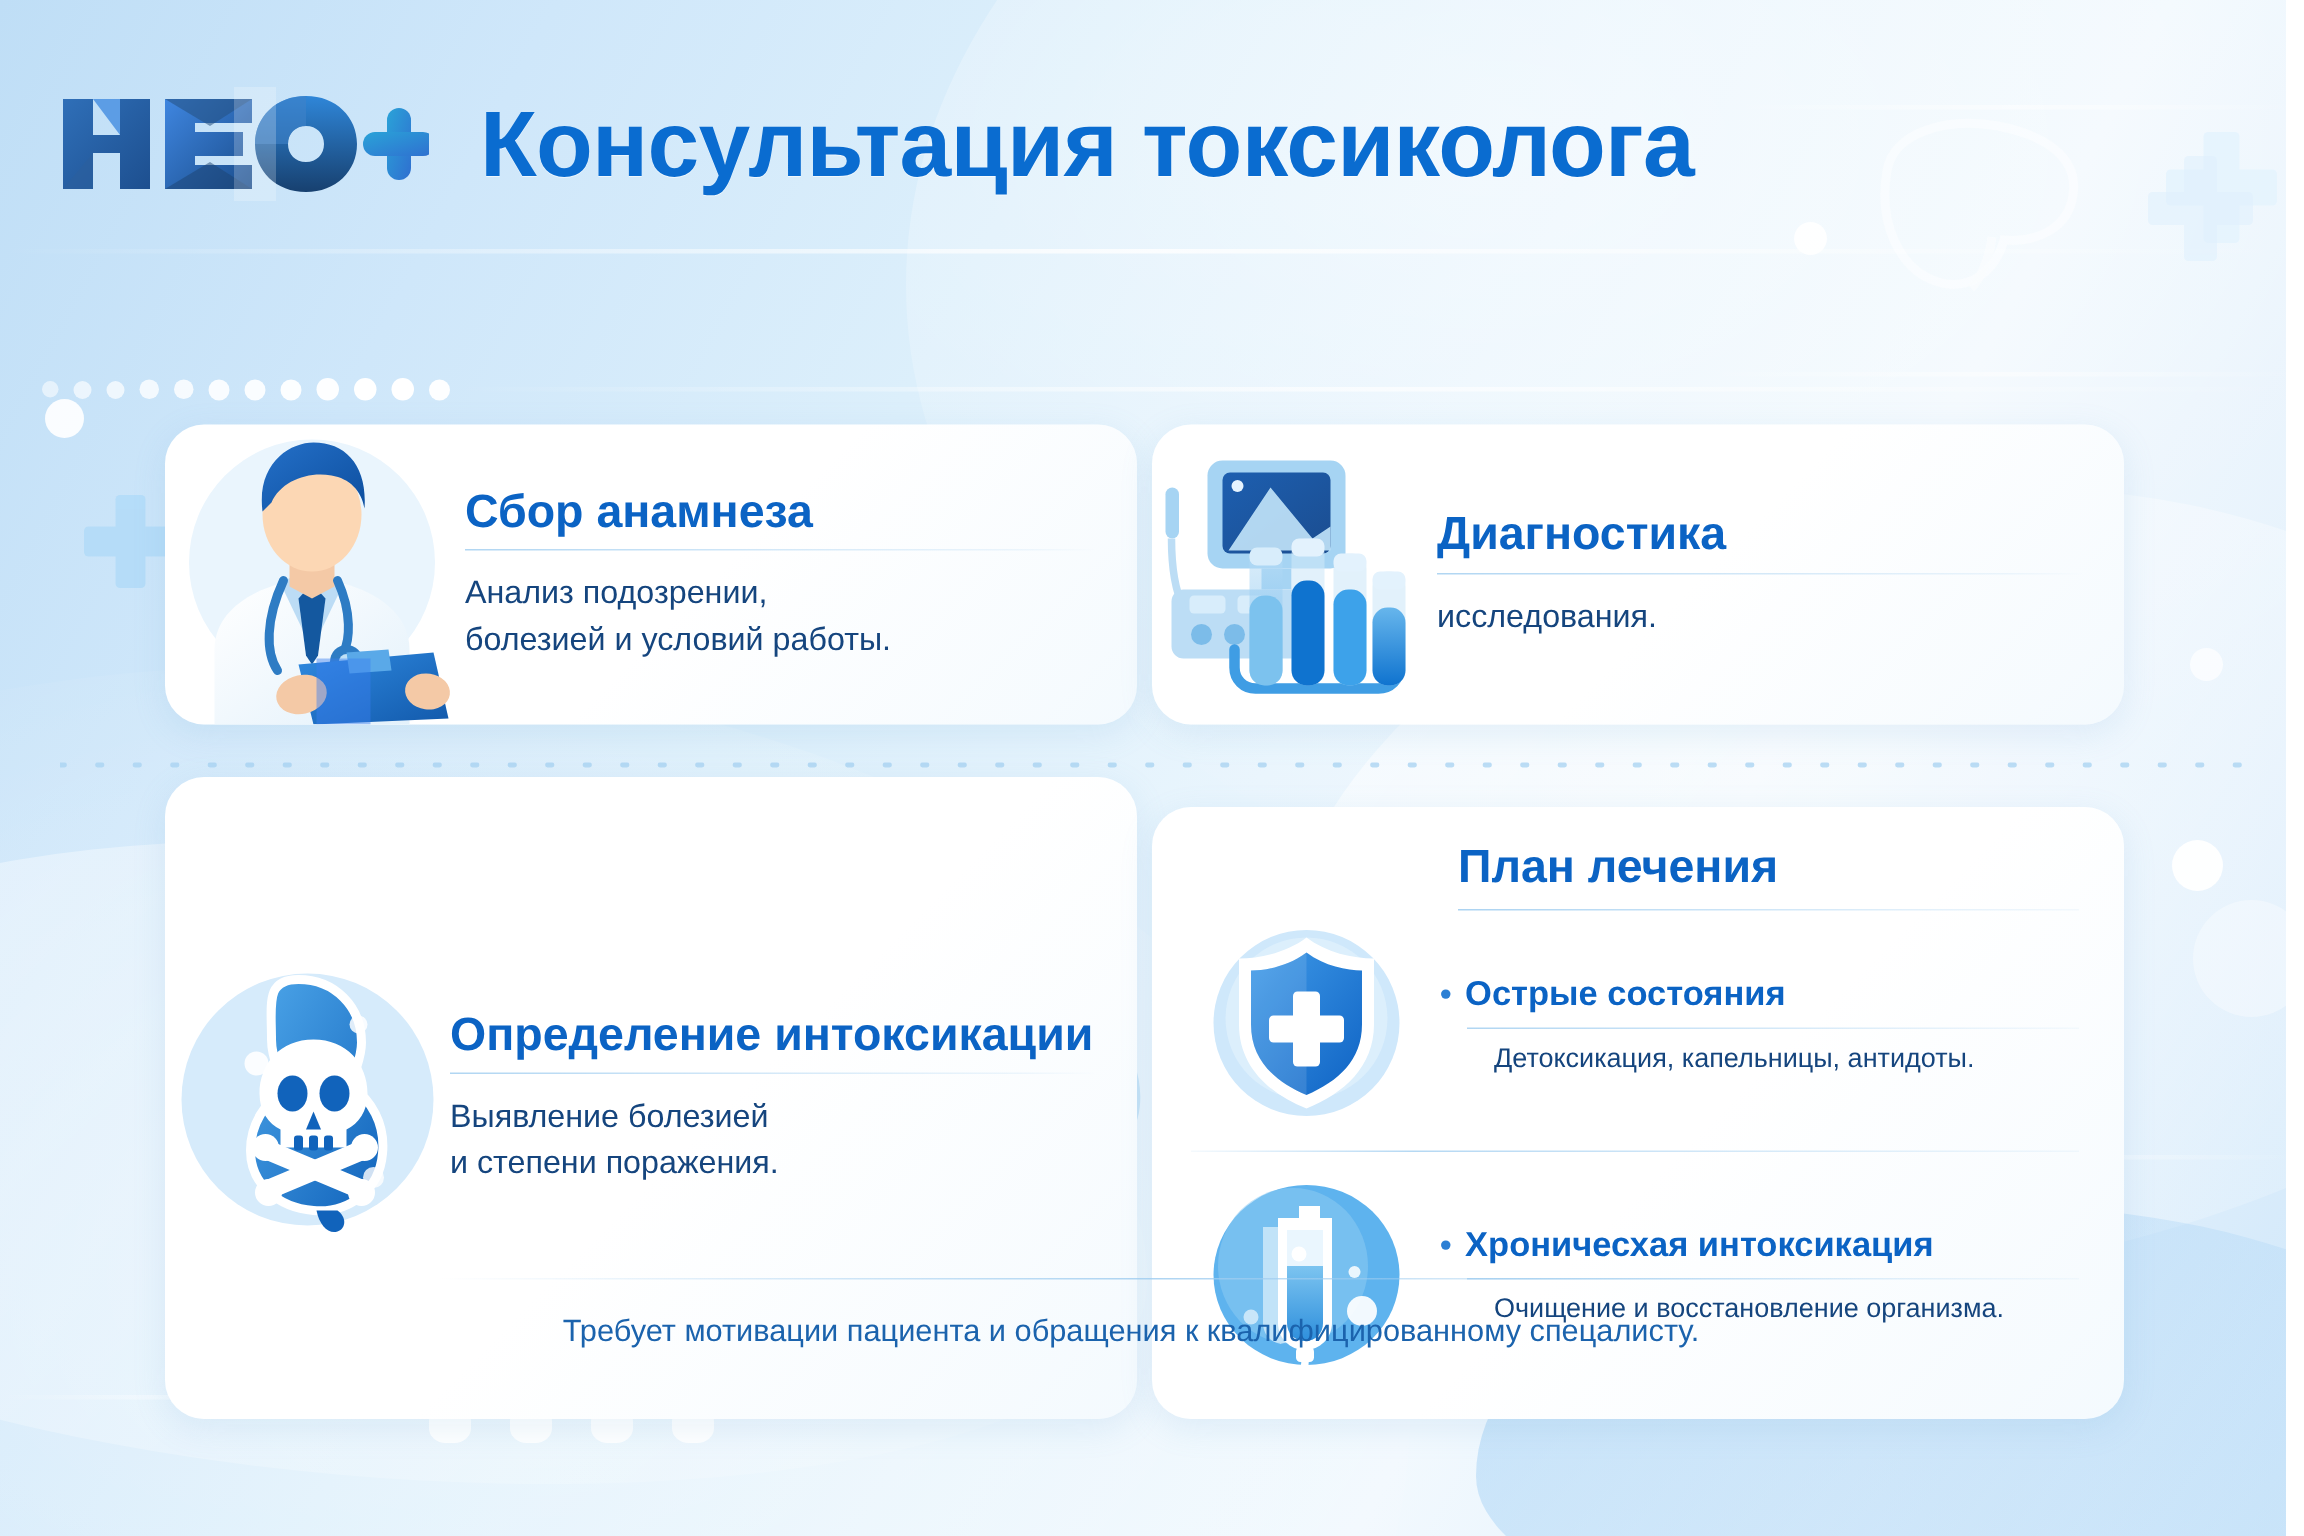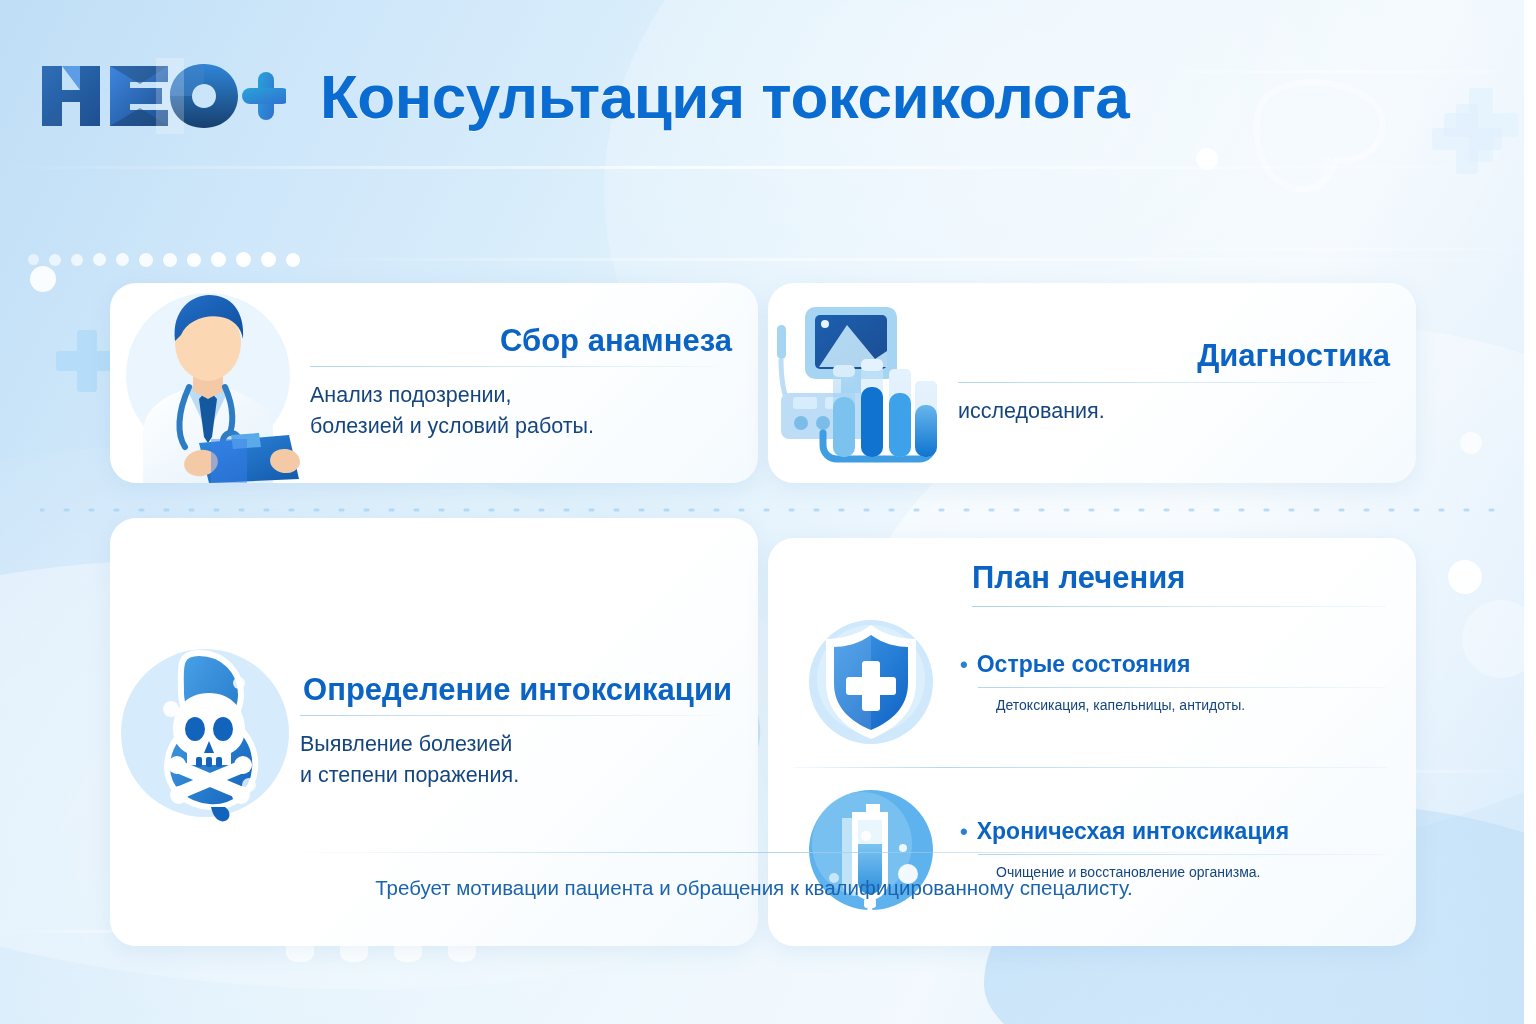--- a/index.html
+++ b/index.html
@@ -130,21 +130,20 @@
   }
   .card-body {
     flex: 1 1 auto;
     display: flex; flex-direction: column; justify-content: center;
     padding-right: 26px;
   }
   .card-title {
     font-size: 31px; font-weight: 700; color: #0b63c4;
     line-height: 1.05;
     margin-bottom: 9px;
-    text-align: right;
   }
   .rule {
     height: 1px; width: 100%;
     background: linear-gradient(90deg, rgba(150,200,238,.75), rgba(150,200,238,.15) 88%, rgba(150,200,238,0));
     margin-bottom: 13px;
   }
   .card-text {
     font-size: 21.5px; color: #15457e; line-height: 1.42;
   }
 
@@ -174,21 +173,21 @@
   .plan-txt { flex: 1 1 auto; }
   .plan-head {
     font-size: 23px; font-weight: 700; color: #0b63c4;
     display: flex; align-items: baseline; gap: 9px;
   }
   .bullet { color: #2b7fd4; font-size: 22px; line-height: 1; }
   .plan-sub-rule {
     height: 1px; margin: 9px 0 9px 18px;
     background: linear-gradient(90deg, rgba(150,200,238,.75), rgba(150,200,238,.08));
   }
-  .plan-desc { font-size: 14px; color: #15457e; padding-left: 36px; }
+  .plan-desc { font-size: 18px; color: #15457e; padding-left: 36px; }
   .plan-divider {
     height: 1px; margin: 14px 0 10px 0;
     background: linear-gradient(90deg, rgba(150,200,238,.1), rgba(150,200,238,.7) 25%, rgba(150,200,238,.1));
   }
 
   
   .footer {
     position: absolute;
     left: 0; right: 16px; top: 876px;
     text-align: center;

